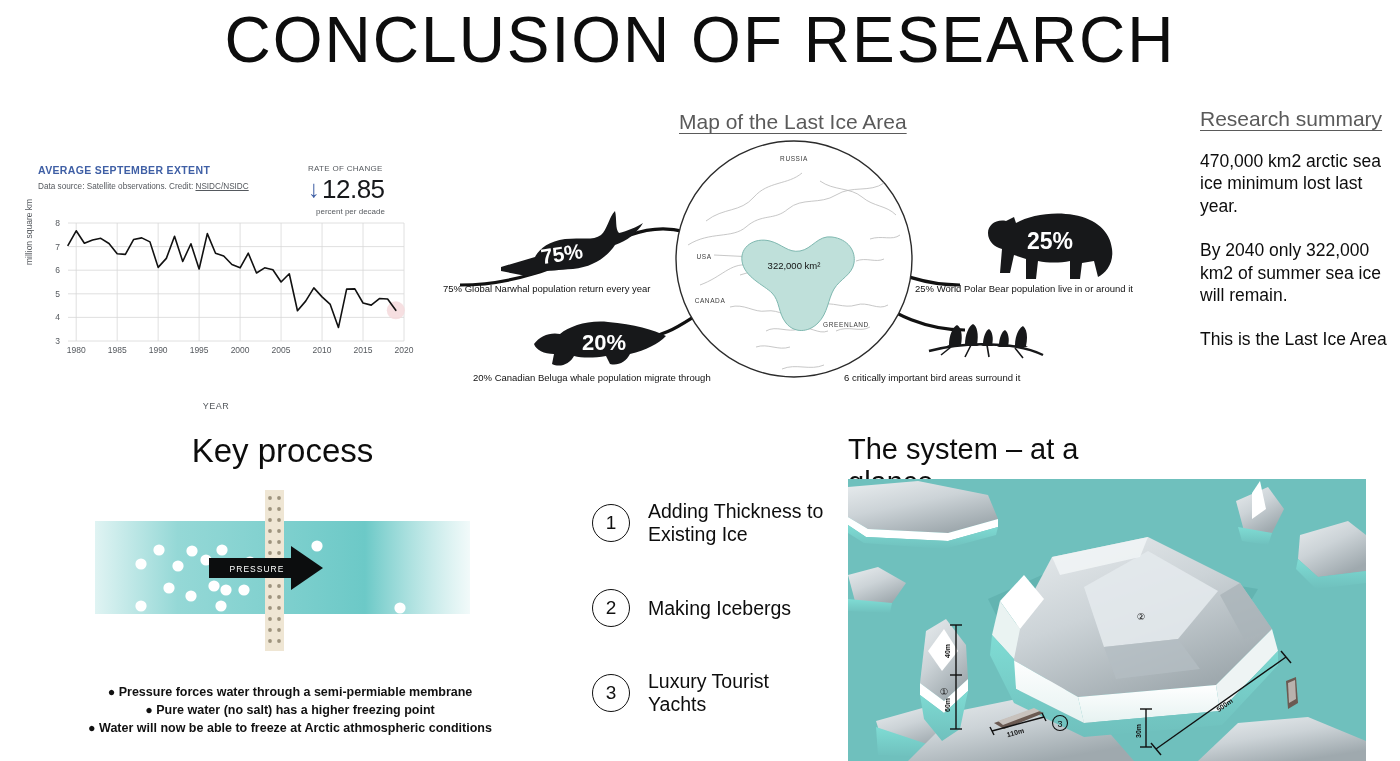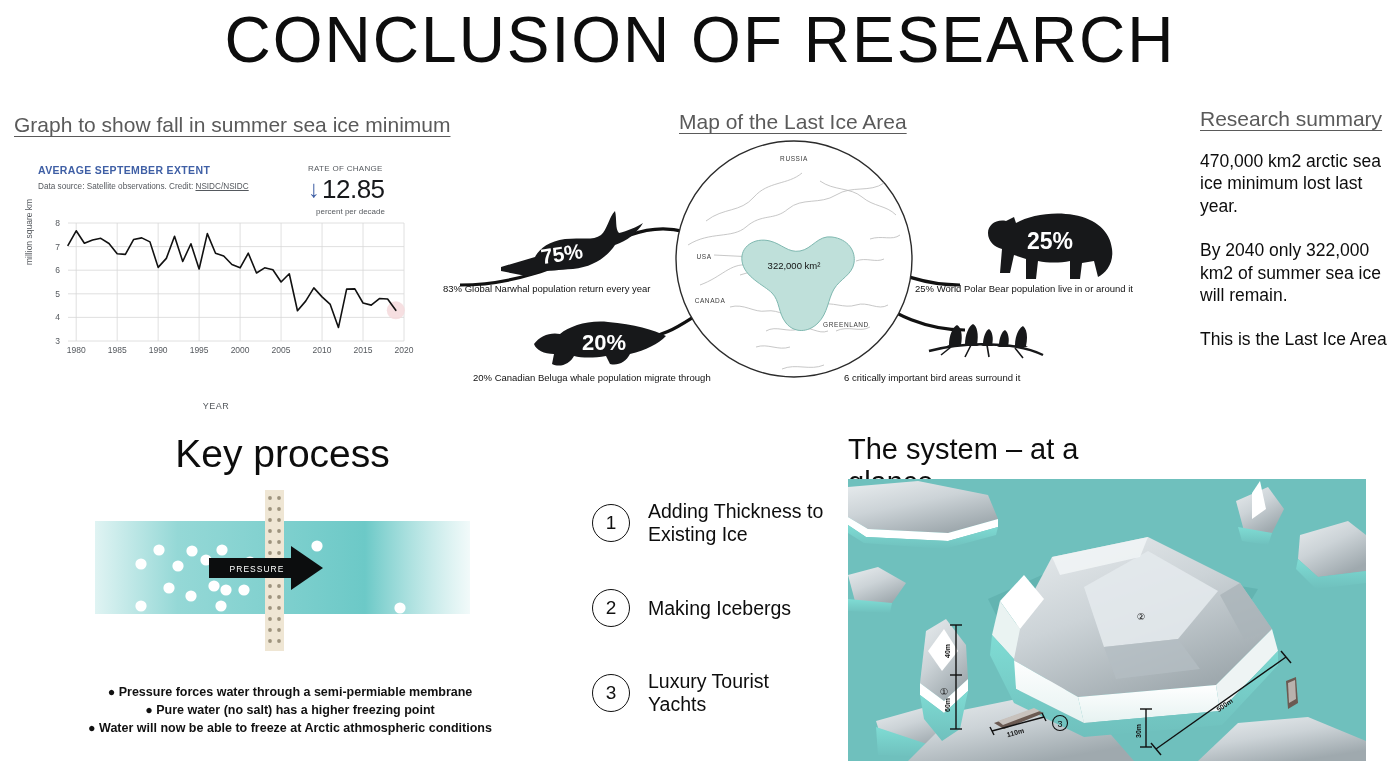--- a/index.html
+++ b/index.html
@@ -77,21 +77,21 @@
   
   #summary{position:absolute;left:1200px;top:150px;width:195px;}
   #summary p{
     margin:0 0 22px 0;font-size:17.5px;line-height:1.28;color:#0d0d0d;font-weight:400;
   }
   #summary p:last-child{margin-bottom:11px;}
 
   
   #keyproc-title{
     position:absolute;left:0;top:432px;width:565px;text-align:center;
-    font-size:39px;color:#0d0d0d;font-weight:400;
+    font-size:33px;color:#0d0d0d;font-weight:400;
   }
   #membrane-fig{position:absolute;left:95px;top:488px;width:375px;height:165px;}
   #bullets{position:absolute;left:30px;top:684px;width:520px;text-align:center;}
   #bullets div{font-size:12.5px;line-height:1.42;color:#111;font-weight:bold;}
 
   
   #steps{position:absolute;left:592px;top:500px;width:240px;}
   .step{display:flex;align-items:center;margin-bottom:43px;}
   .step:last-child{margin-bottom:0;}
   .step-num{
@@ -110,21 +110,20 @@
     background:#6fc0bd;
   }
 </style>
 </head>
 <body>
 
 <div class="page">
 
   <div id="main-title">CONCLUSION OF RESEARCH</div>
 
-  <div class="sec-head" id="head-graph">Graph to show fall in summer sea ice minimum</div>
   <div class="sec-head" id="head-map">Map of the Last Ice Area</div>
   <div class="sec-head" id="head-summary">Research summary</div>
 
   <div id="chart-panel">
     <div id="chart-title">AVERAGE SEPTEMBER EXTENT</div>
     <div id="chart-source"><span>Data source: Satellite observations. Credit: </span><u>NSIDC/NSIDC</u></div>
 
     <div id="roc-label">RATE OF CHANGE</div>
     <div id="roc-row">
       <span id="roc-arrow">↓</span>
@@ -248,21 +247,21 @@
       <path d="M24,32 L14,40 M44,30 L38,42 M88,33 L96,43 M60,30 L62,42" stroke="#17181a" stroke-width="1.6" fill="none"></path>
       <g fill="#17181a">
         <path d="M22,30 C22,20 26,12 30,10 C34,12 36,20 34,30 L36,31 L20,31 Z"></path>
         <path d="M38,30 C38,19 42,11 46,9 C50,11 52,19 50,30 L52,31 L36,31 Z"></path>
         <path d="M56,30 C56,22 59,15 62,14 C65,16 67,23 65,30 L67,31 L54,31 Z"></path>
         <path d="M72,31 C72,23 75,16 78,15 C81,17 83,24 81,31 L83,32 L70,32 Z"></path>
         <path d="M88,30 C88,21 92,13 96,11 C100,14 101,22 99,31 L101,32 L86,32 Z"></path>
       </g>
     </svg>
 
-    <div class="map-cap" id="cap-narwhal">83% Global Narwhal population return every year</div>
+    <div class="map-cap" id="cap-narwhal">75% Global Narwhal population return every year</div>
     <div class="map-cap" id="cap-bear">25% World Polar Bear population live in or around it</div>
     <div class="map-cap" id="cap-beluga">20% Canadian Beluga whale population migrate through</div>
     <div class="map-cap" id="cap-bird">6 critically important bird areas surround it</div>
   </div>
 
   <div id="summary">
     <p>470,000 km2 arctic sea ice minimum lost last year.</p>
     <p>By 2040 only 322,000 km2  of summer sea ice will remain.</p>
     <p>This is the Last Ice Area</p>
   </div>

